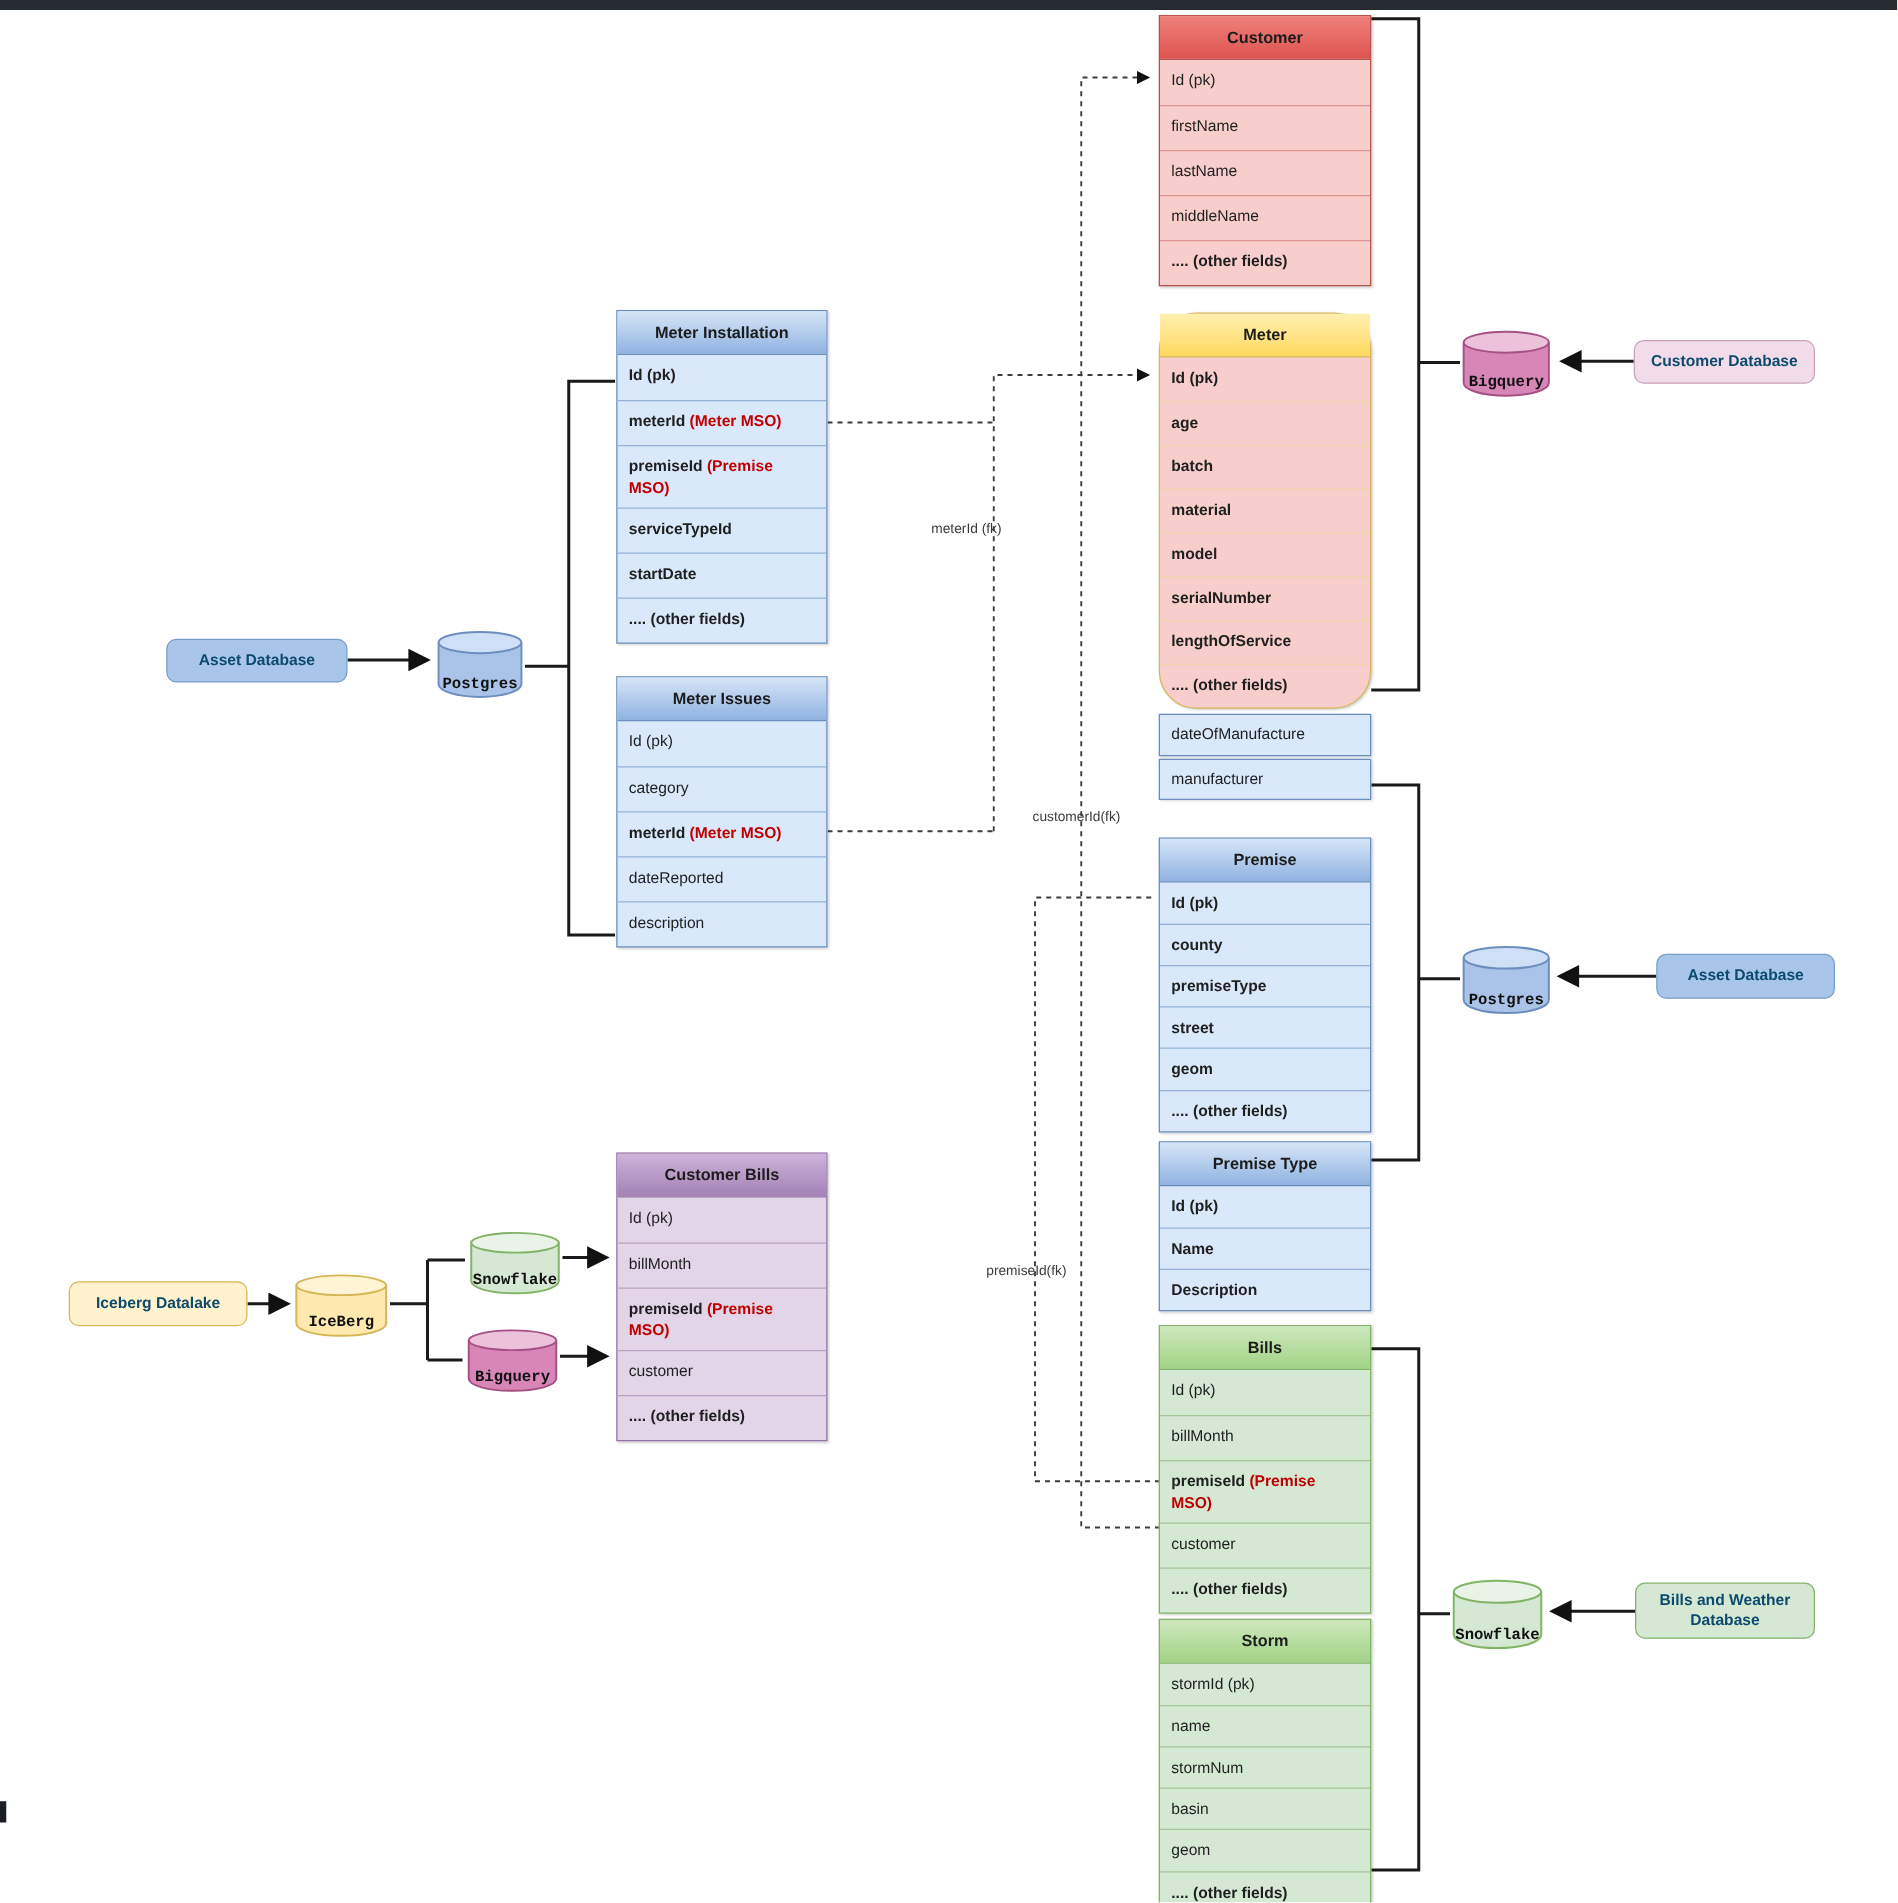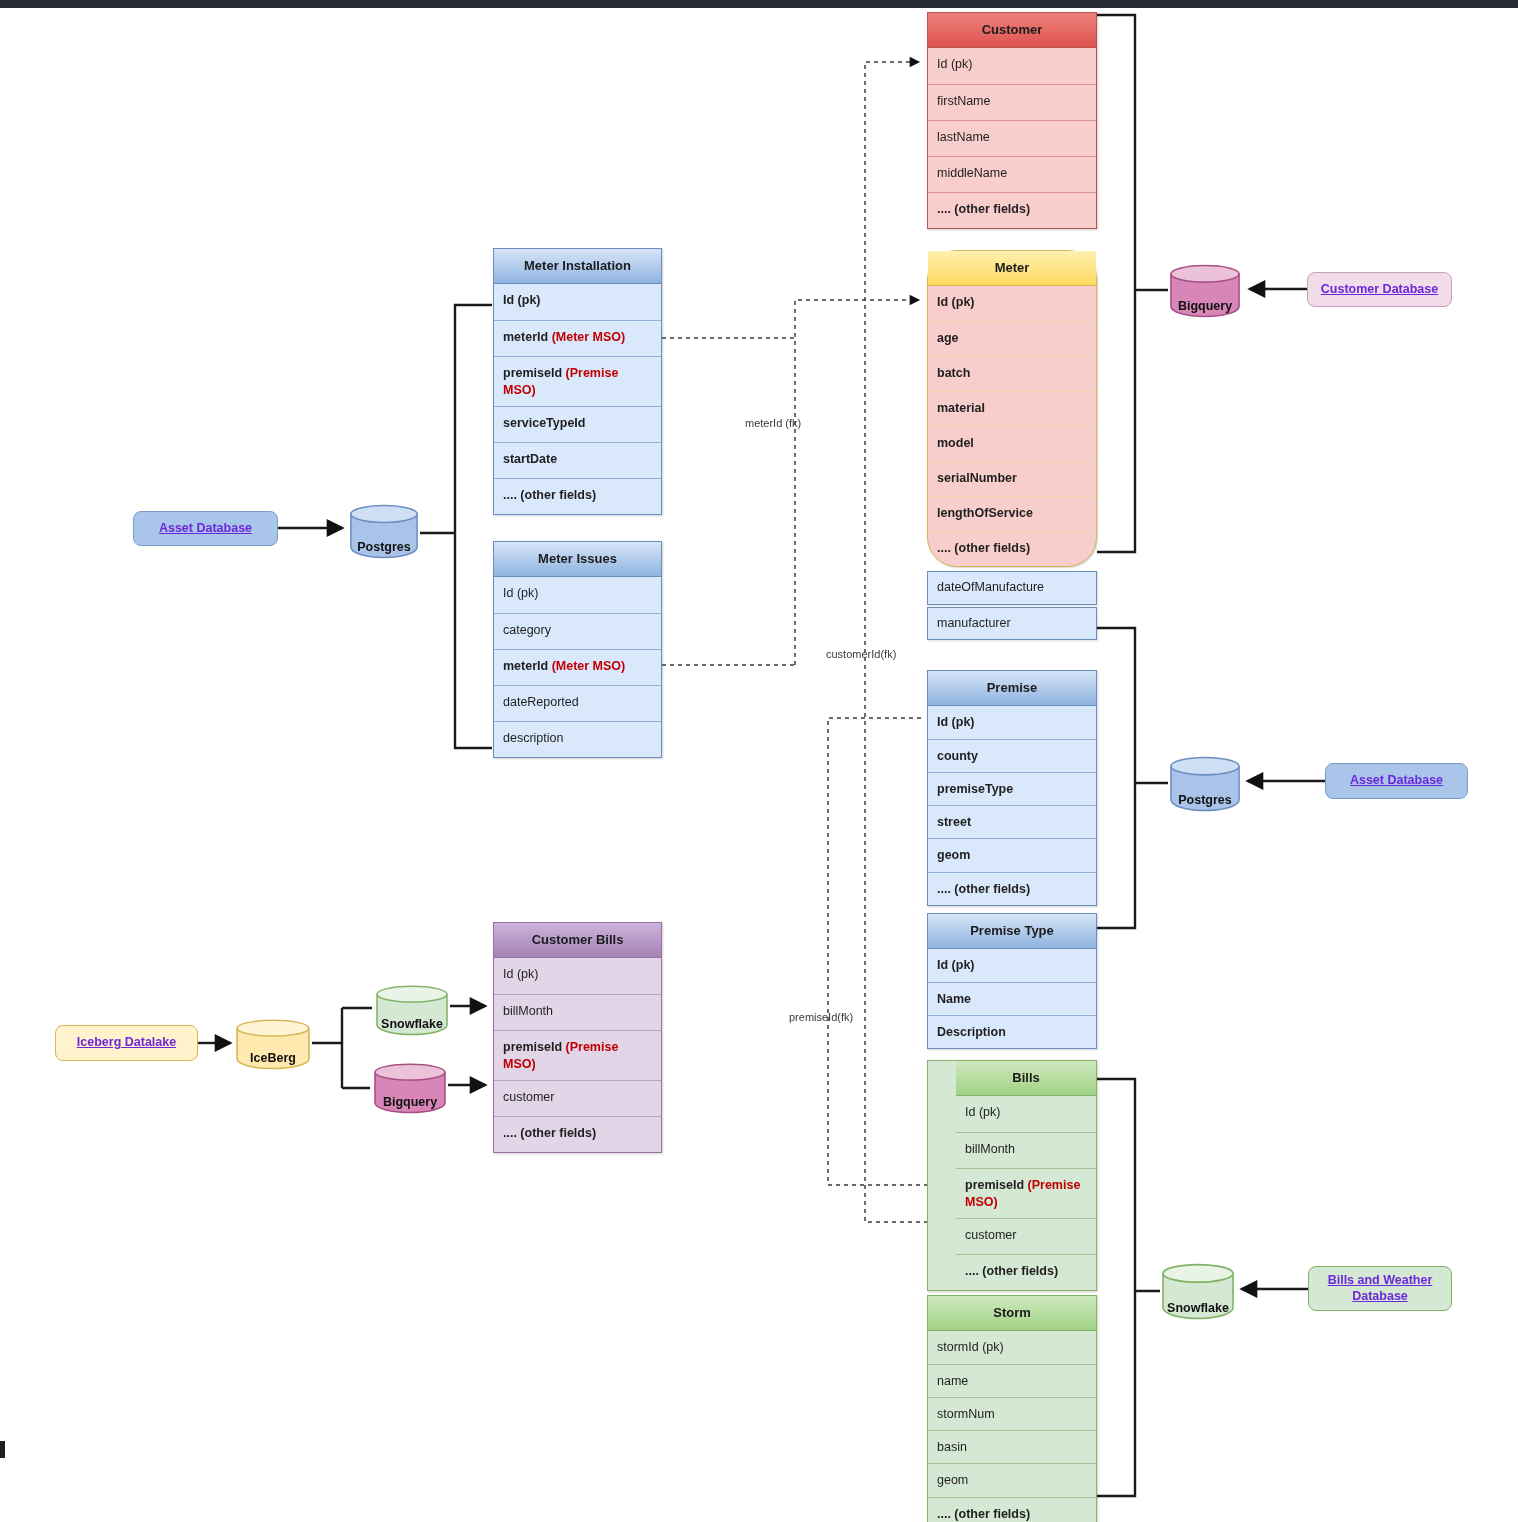--- a/index.html
+++ b/index.html
@@ -9,22 +9,22 @@
   svg.wires{position:absolute;left:0;top:0;width:1518px;height:1522px;}
   svg.wires path.s{fill:none;stroke:#1a1a1a;stroke-width:2.4;}
   svg.wires path.d{fill:none;stroke:#3c3c3c;stroke-width:1.5;stroke-dasharray:4 4;}
   .er{position:absolute;border:1px solid var(--bd,#888);background:var(--row,#eee);box-shadow:1px 1px 2px rgba(0,0,0,.18);box-sizing:border-box;}
   .er .th{background:linear-gradient(180deg,var(--h1),var(--h2));border-bottom:1px solid var(--bd);font-weight:bold;text-align:center;font-size:13px;padding:9px 4px;color:#1c1c1c;line-height:1.25;}
   .er .tr{padding:8px 9px;font-size:12.5px;color:#1f1f1f;min-height:var(--rh,34px);box-sizing:border-box;line-height:1.3;}
   .er .tr + .tr{border-top:1px solid var(--sep);}
   .er .tr.b{font-weight:bold;}
   .ann{color:#c00000;font-weight:bold;margin-top:31px;}
   .cell{position:absolute;background:#dae8fc;border:1px solid #6c8ebf;font-weight:normal;font-size:12.5px;padding:8px 9px;box-sizing:border-box;color:#1f1f1f;box-shadow:1px 1px 2px rgba(0,0,0,.15);}
-  .src{position:absolute;border:1.5px solid;border-radius:8px;display:flex;align-items:center;justify-content:center;text-align:center;font-weight:bold;font-size:12.5px;padding:4px 8px;box-sizing:border-box;color:#6d28d9;line-height:1.25;text-decoration:underline;}
-  .cyl{position:absolute;}
+  .src{position:absolute;border:1.5px solid;border-radius:8px;display:flex;align-items:center;justify-content:center;text-align:center;font-weight:bold;font-size:12.5px;padding:4px 8px;box-sizing:border-box;color:#0c4a6e;line-height:1.25;}
+  .cyl{position:absolute;font-family:Liberation Mono, monospace;}
   .cyl svg{position:absolute;left:0;top:0;width:100%;height:100%;overflow:visible;}
   .cyl-label{position:absolute;left:50%;bottom:5px;transform:translateX(-50%);font-weight:bold;font-size:12.5px;white-space:nowrap;color:#111;}
   .elabel{position:absolute;font-size:11px;color:#3a3a3a;white-space:nowrap;}
 </style>
 </head>
 <body>
 
 <div class="canvas">
   <div class="topbar"></div>
   <div class="tick"></div>
@@ -87,21 +87,21 @@
       <div class="tr b"><span>street</span></div>
       <div class="tr b"><span>geom</span></div>
       <div class="tr b"><span>.... (other fields)</span></div>
     </div>
   <div class="er" style="left: 927px; top: 913px; width: 170px; --rh: 32px; --h1: #d6e5f8; --h2: #8fb3e0; --bd: #6c8ebf; --row: #dae8fc; --sep: #93b1d7;">
       <div class="th">Premise Type</div>
       <div class="tr b"><span>Id (pk)</span></div>
       <div class="tr b"><span>Name</span></div>
       <div class="tr b"><span>Description</span></div>
     </div>
-  <div class="er" style="left: 927px; top: 1060px; width: 170px; padding-left: 28px; --rh: 36px; --h1: #cde8bd; --h2: #a2d386; --bd: #82b366; --row: #d5e8d4; --sep: #a3c496;">
+  <div class="er" style="left: 927px; top: 1060px; width: 170px; --rh: 36px; --h1: #cde8bd; --h2: #a2d386; --bd: #82b366; --row: #d5e8d4; --sep: #a3c496;">
       <div class="th">Bills</div>
       <div class="tr"><span>Id (pk)</span></div>
       <div class="tr"><span>billMonth</span></div>
       <div class="tr b"><span>premiseId</span><span class="ann"> (Premise MSO)</span></div>
       <div class="tr"><span>customer</span></div>
       <div class="tr b"><span>.... (other fields)</span></div>
     </div>
   <div class="er" style="left: 927px; top: 1295px; width: 170px; --rh: 32px; --h1: #cde8bd; --h2: #a2d386; --bd: #82b366; --row: #d5e8d4; --sep: #a3c496;">
       <div class="th">Storm</div>
       <div class="tr"><span>stormId (pk)</span></div>

